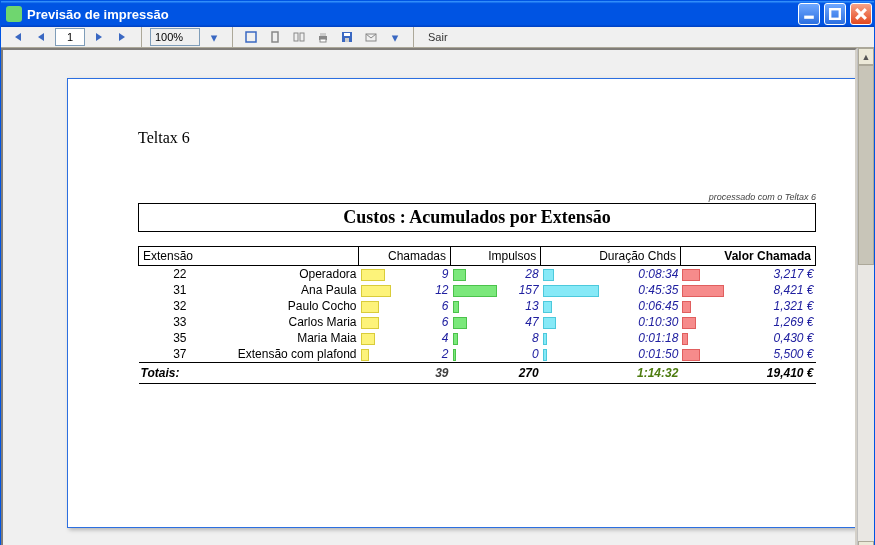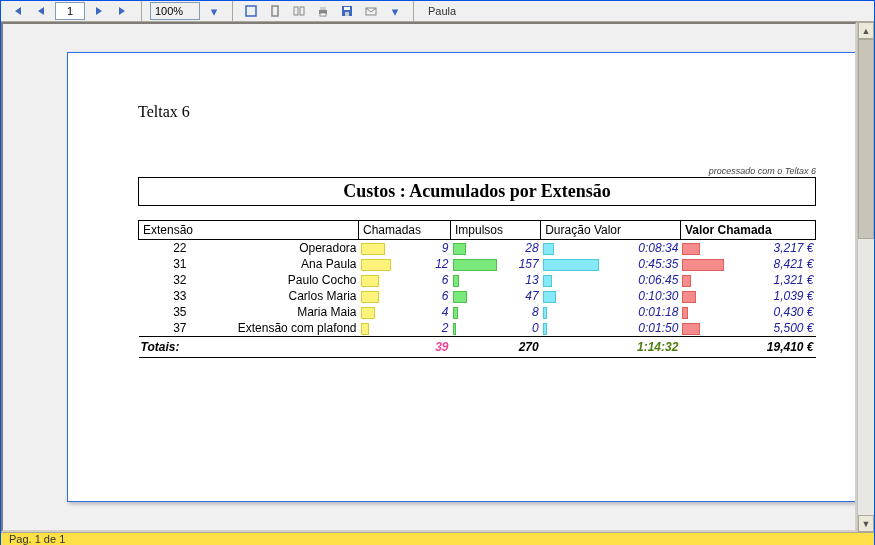--- a/index.html
+++ b/index.html
@@ -111,21 +111,21 @@
 .rpt-procnote { text-align:right; font-size:9px; font-style:italic; color:#444; margin-bottom:1px; }
 .rpt-title {
   border:1px solid #000; text-align:center;
   font-family:"Times New Roman",serif; font-size:18px; font-weight:bold;
   padding:3px 0; margin-bottom:14px;
 }
 .rpt-table { width:100%; border-collapse:collapse; font-size:12px; }
 .rpt-table th {
   border-top:1px solid #000; border-bottom:1px solid #000;
   border-left:1px solid #000;
-  text-align:left; font-weight:normal; padding:2px 4px; font-size:12px;
+  text-align:right; font-weight:normal; padding:2px 4px; font-size:12px;
 }
 .rpt-table th:last-child { border-right:1px solid #000;font-weight:bold; }
 .rpt-table td { padding:1px 2px; vertical-align:middle; }
 .col-ext-num { text-align:right; width:50px; }
 .col-ext-name { text-align:right; width:170px; }
 .barcell { width:30px; height:14px; position:relative; }
 .bar { height:12px; display:inline-block; vertical-align:middle; }
 .bar.y { background:#fdf37a; border:1px solid #d9cc3a; }
 .bar.g { background:#7be87b; border:1px solid #4bc24b; }
 .bar.c { background:#86e9f7; border:1px solid #4cc9dc; }
@@ -134,20 +134,42 @@
 .totals td { border-top:1px solid #000; border-bottom:1px solid #000; font-weight:bold; font-style:italic; padding:3px 2px; }
 .totals .lbl { font-style:italic; font-weight:bold; }
 
 .icon-svg { width:16px; height:16px; }
 </style>
 </head>
 <body>
 
 <div class="window">
 
+  <div class="titlebar">
+    <span class="app-icon"></span>
+    <span>Previsão de impressão</span>
+    <div class="win-btns">
+      <div class="win-btn">
+        <svg class="icon-svg" viewBox="0 0 10 10">
+            <line x1="2" y1="7" x2="8" y2="7" stroke="#fff" stroke-width="2"></line>
+          </svg>
+      </div>
+      <div class="win-btn">
+        <svg class="icon-svg" viewBox="0 0 10 10">
+            <rect x="2" y="2" width="6" height="6" fill="none" stroke="#fff" stroke-width="1.5"></rect>
+          </svg>
+      </div>
+      <div class="win-btn close">
+        <svg class="icon-svg" viewBox="0 0 10 10">
+            <line x1="2" y1="2" x2="8" y2="8" stroke="#fff" stroke-width="2"></line>
+            <line x1="8" y1="2" x2="2" y2="8" stroke="#fff" stroke-width="2"></line>
+          </svg>
+      </div>
+    </div>
+  </div>
 
   <div class="toolbar">
     <div class="tb-btn">
       <svg width="14" height="14" viewBox="0 0 14 14">
           <path d="M3 3v8M11 3L5 7l6 4z" fill="#3a68c2"></path>
         </svg>
     </div>
     <div class="tb-btn">
       <svg width="12" height="12" viewBox="0 0 12 12">
           <path d="M9 2L3 6l6 4z" fill="#3a68c2"></path>
@@ -201,39 +223,39 @@
         </svg>
     </div>
     <div class="tb-btn">
       <svg width="14" height="14" viewBox="0 0 14 14">
           <rect x="2" y="4" width="10" height="7" fill="none" stroke="#888"></rect>
           <path d="M2 4l5 4 5-4" fill="none" stroke="#888"></path>
         </svg>
     </div>
     <div class="tb-btn">▾</div>
     <div class="tb-sep"></div>
-    <span class="tb-text">Paula</span>
+    <span class="tb-text">Sair</span>
   </div>
 
   <div class="client">
     <div class="preview-area">
       <div class="page-wrap">
         <div class="page">
 
           <div class="rpt-brand">Teltax 6</div>
           <div class="rpt-procnote">processado com o Teltax 6</div>
           <div class="rpt-title">Custos :  Acumulados por Extensão</div>
 
           <table class="rpt-table">
             <thead>
               <tr>
                 <th colspan="2" style="text-align:left">Extensão</th>
                 <th colspan="2">Chamadas</th>
                 <th colspan="2">Impulsos</th>
-                <th colspan="2">Duração Valor</th>
+                <th colspan="2">Duração Chds</th>
                 <th colspan="2">Valor Chamada</th>
               </tr>
             </thead>
             <tbody id="rpt-body">
                 <tr>
                   <td class="col-ext-num">22</td>
                   <td class="col-ext-name">Operadora</td>
                   <td class="barcell"><span class="bar y" style="width:24px"></span></td>
                   <td class="numcell">9</td>
                   <td class="barcell"><span class="bar g" style="width:13px"></span></td>
@@ -270,21 +292,21 @@
                 <tr>
                   <td class="col-ext-num">33</td>
                   <td class="col-ext-name">Carlos Maria</td>
                   <td class="barcell"><span class="bar y" style="width:18px"></span></td>
                   <td class="numcell">6</td>
                   <td class="barcell"><span class="bar g" style="width:14px"></span></td>
                   <td class="numcell">47</td>
                   <td class="barcell"><span class="bar c" style="width:13px"></span></td>
                   <td class="numcell">0:10:30</td>
                   <td class="barcell"><span class="bar r" style="width:14px"></span></td>
-                  <td class="numcell">1,039 €</td>
+                  <td class="numcell">1,269 €</td>
                 </tr>
                 <tr>
                   <td class="col-ext-num">35</td>
                   <td class="col-ext-name">Maria Maia</td>
                   <td class="barcell"><span class="bar y" style="width:14px"></span></td>
                   <td class="numcell">4</td>
                   <td class="barcell"><span class="bar g" style="width:5px"></span></td>
                   <td class="numcell">8</td>
                   <td class="barcell"><span class="bar c" style="width:4px"></span></td>
                   <td class="numcell">0:01:18</td>
@@ -301,21 +323,21 @@
                   <td class="barcell"><span class="bar c" style="width:4px"></span></td>
                   <td class="numcell">0:01:50</td>
                   <td class="barcell"><span class="bar r" style="width:18px"></span></td>
                   <td class="numcell">5,500 €</td>
                 </tr>
               </tbody>
             <tfoot>
               <tr class="totals">
                 <td colspan="2" class="lbl">Totais:</td>
                 <td></td>
-                  <td class="numcell" style="color:#ec4899;font-style:italic">39</td>
+                  <td class="numcell" style="color:#404040;font-style:italic">39</td>
                 <td></td>
                   <td class="numcell" style="color:#000;font-style:italic">270</td>
                 <td></td>
                   <td class="numcell" style="color:#4d7c0f;">1:14:32</td>
                 <td></td>
                   <td class="numcell" style="color:#000;font-style:italic">19,410 €</td>
               </tr>
             </tfoot>
           </table>
 

